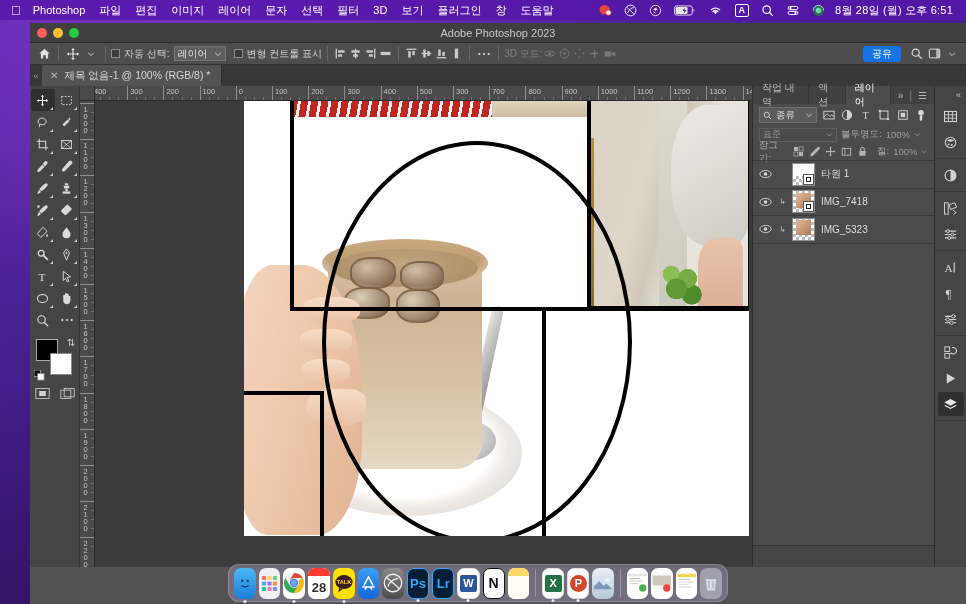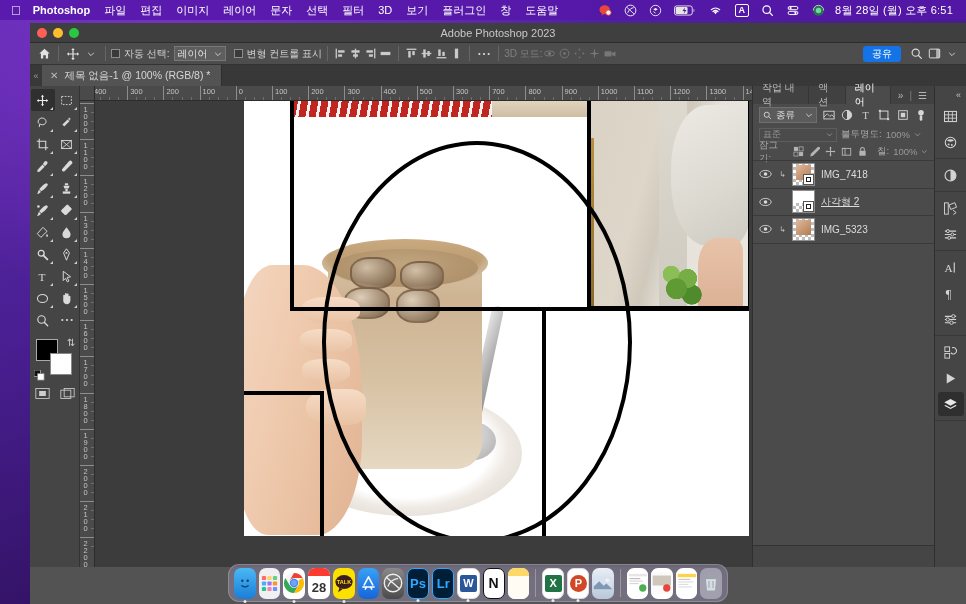--- a/index.html
+++ b/index.html
@@ -20,21 +20,21 @@
   }
   
   #menubar{
     position:absolute; left:0; top:0; width:966px; height:20px;
     background:rgba(86,22,170,.82);
     display:flex; align-items:center; color:#fff;
     font-size:11px; z-index:60; padding:0 7px;
   }
   #menubar .apple{ font-size:13px; margin:0 10px 0 4px; line-height:1; }
   #menubar .mi{ padding:0 7px; white-space:nowrap; }
-  #menubar .mi.bold{ font-weight:bold; padding-left:2px; }
+  #menubar .mi.bold{ font-weight:normal; padding-left:2px; }
   #menubar .spacer{ flex:1; }
   #menubar .si{ padding:0 6px; display:flex; align-items:center; }
   #menubar .clock{ padding:0 6px 0 4px; white-space:nowrap; letter-spacing:.2px;}
   
   #psWindow{
     position:absolute; left:30px; top:23px; width:936px; height:604px;
     background:#535353; z-index:20; overflow:hidden;
   }
   #titlebar{
     height:20px; background:#3f3f3f; position:relative;
@@ -1042,44 +1042,44 @@
         </div>
 
         <div id="layerList">
             <div class="layerRow">
               <span class="eye">
                 <svg width="13" height="10" viewBox="0 0 16 12">
                   <ellipse cx="8" cy="6" rx="7" ry="4.4" fill="none" stroke="#d9d9d9" stroke-width="1.1"></ellipse>
                   <circle cx="8" cy="6" r="2.2" fill="#d9d9d9"></circle>
                 </svg>
               </span>
+              <span class="linkmark"></span>
+              <span class="thumb">
+                <span class="mini" style="background: linear-gradient(rgb(255, 255, 255) 0px, rgb(255, 255, 255) 55%, transparent 55%);"></span>
+                <span class="maskbadge">
+                  <i></i>
+                </span>
+              </span>
+              <span class="lname">타원 1</span>
+            </div>
+            <div class="layerRow">
+              <span class="eye">
+                <svg width="13" height="10" viewBox="0 0 16 12">
+                  <ellipse cx="8" cy="6" rx="7" ry="4.4" fill="none" stroke="#d9d9d9" stroke-width="1.1"></ellipse>
+                  <circle cx="8" cy="6" r="2.2" fill="#d9d9d9"></circle>
+                </svg>
+              </span>
               <span class="linkmark">↳</span>
               <span class="thumb">
                 <span class="mini" style="background: linear-gradient(140deg, rgb(226, 184, 154), rgb(176, 124, 85)); left: 14%; top: 6%; width: 72%; height: 72%; position: absolute;"></span>
                 <span class="maskbadge">
                   <i></i>
                 </span>
               </span>
               <span class="lname">IMG_7418</span>
-            </div>
-            <div class="layerRow">
-              <span class="eye">
-                <svg width="13" height="10" viewBox="0 0 16 12">
-                  <ellipse cx="8" cy="6" rx="7" ry="4.4" fill="none" stroke="#d9d9d9" stroke-width="1.1"></ellipse>
-                  <circle cx="8" cy="6" r="2.2" fill="#d9d9d9"></circle>
-                </svg>
-              </span>
-              <span class="linkmark"></span>
-              <span class="thumb">
-                <span class="mini" style="background: linear-gradient(rgb(255, 255, 255) 0px, rgb(255, 255, 255) 55%, transparent 55%);"></span>
-                <span class="maskbadge">
-                  <i></i>
-                </span>
-              </span>
-              <span class="lname underline">사각형 2</span>
             </div>
             <div class="layerRow">
               <span class="eye">
                 <svg width="13" height="10" viewBox="0 0 16 12">
                   <ellipse cx="8" cy="6" rx="7" ry="4.4" fill="none" stroke="#d9d9d9" stroke-width="1.1"></ellipse>
                   <circle cx="8" cy="6" r="2.2" fill="#d9d9d9"></circle>
                 </svg>
               </span>
               <span class="linkmark">↳</span>
               <span class="thumb">

